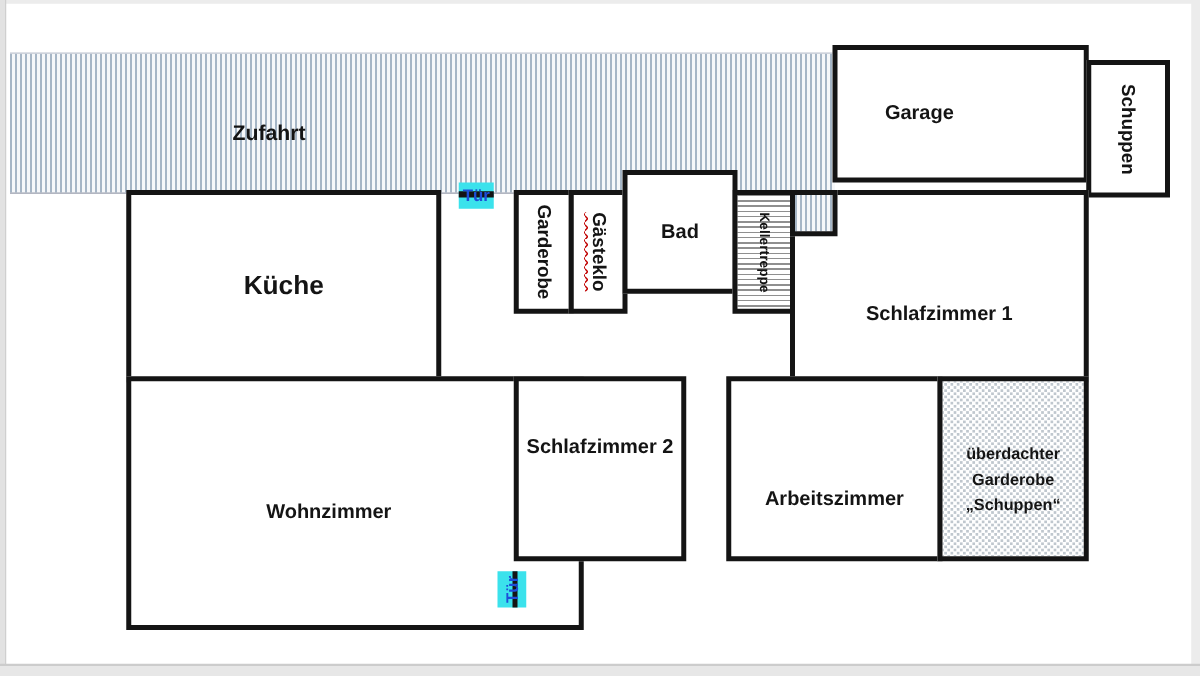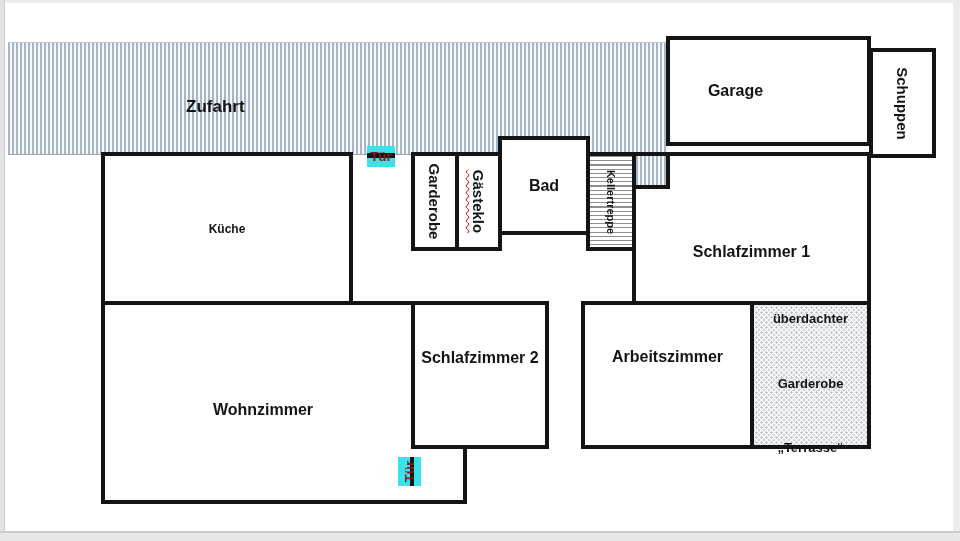--- a/index.html
+++ b/index.html
@@ -41,59 +41,58 @@
     background-color:#ffffff;
     background-image:repeating-linear-gradient(180deg,#8f8f8f 0 1.1px,rgba(0,0,0,0) 1.1px 4.2px);
   }
   .dots{
     background-color:#ffffff;
     background-image:
       radial-gradient(#bfc7ce 1.1px, rgba(0,0,0,0) 1.35px),
       radial-gradient(#bfc7ce 1.1px, rgba(0,0,0,0) 1.35px);
     background-size:5px 5px;
     background-position:0 0,2.5px 2.5px;
-    gap:44px;
   }
 
   
   .zufahrt{left:8px;top:42px;width:660px;height:113px;border:none;
     border-bottom:1px solid #9aa0ae;border-top:1px solid #c2c8d2;
     justify-content:flex-start;padding-left:178px;padding-top:16px;
     font-size:17px;z-index:1;}
   .garage{left:666px;top:36px;width:205px;height:110px;padding-right:66px;}
   .schuppen{left:869px;top:48px;width:67px;height:110px;font-size:15px;}
-  .kueche{left:101px;top:152px;width:252px;height:154px;font-size:12px;}
+  .kueche{left:101px;top:152px;width:252px;height:154px;font-size:21px;}
   .windfang{left:357px;top:152px;width:58px;height:72px;font-size:12px;padding-top:12px;}
   .garderobe{left:411px;top:152px;width:48px;height:99px;font-size:15px;}
   .gaesteklo{left:455px;top:152px;width:47px;height:99px;font-size:15px;}
   .bad{left:498px;top:136px;width:92px;height:99px;}
   .kellertreppe{left:586px;top:152px;width:50px;height:99px;font-size:11px;}
   .schlafzimmer1{left:632px;top:152px;width:239px;height:154px;align-items:center;padding-top:46px;}
   .steps{left:632px;top:152px;width:38px;height:37px;z-index:3;}
   .wohnzimmer{left:101px;top:301px;width:366px;height:203px;padding-right:42px;padding-top:14px;}
   .schlafzimmer2{left:411px;top:301px;width:138px;height:148px;padding-bottom:34px;align-items:center;}
-  .arbeitszimmer{left:581px;top:301px;width:173px;height:148px;padding-bottom:36px;}
+  .arbeitszimmer{left:581px;top:301px;width:173px;height:148px;padding-bottom:36px;align-items:flex-end;}
   .terrasse{left:750px;top:301px;width:121px;height:148px;font-size:13px;line-height:1.6;padding-top:18px;
     flex-direction:column;}
   .terrasse span{display:block;}
 
   .squiggle{
     text-decoration-line:underline;
     text-decoration-style:wavy;
     text-decoration-color:#c00000;
     text-decoration-thickness:1px;
     text-underline-offset:3px;
   }
 
   
   .door{
     position:absolute;z-index:10;
     background:#3be2ec;
     display:flex;align-items:center;justify-content:center;
-    font-weight:bold;font-size:13.5px;color:#7f1d1d;
+    font-weight:bold;font-size:13.5px;color:#1d4ed8;
   }
   .door-top{left:367px;top:146px;width:28px;height:21px;}
   .door-top .wallbar{position:absolute;left:0;top:7px;width:100%;height:5px;background:#141414;}
   .door-bottom{left:398px;top:457px;width:23px;height:29px;}
   .door-bottom .wallbar{position:absolute;top:0;left:12px;width:4px;height:100%;background:#141414;}
   .door .lbl{position:relative;z-index:2;}
 </style>
 </head>
 <body>
 
@@ -135,21 +134,21 @@
   </div>
   <div class="room schlafzimmer2">
     <span>Schlafzimmer 2</span>
   </div>
   <div class="room arbeitszimmer">
     <span>Arbeitszimmer</span>
   </div>
   <div class="room terrasse dots">
     <span>überdachter</span>
     <span>Garderobe</span>
-    <span>„Terrasse“</span>
+    <span>„Schuppen“</span>
   </div>
 
   <div class="door door-top">
     <span class="wallbar"></span>
     <span class="lbl">Tür</span>
   </div>
   <div class="door door-bottom">
     <span class="wallbar"></span>
     <span class="lbl rot-ccw">Tür</span>
   </div>

